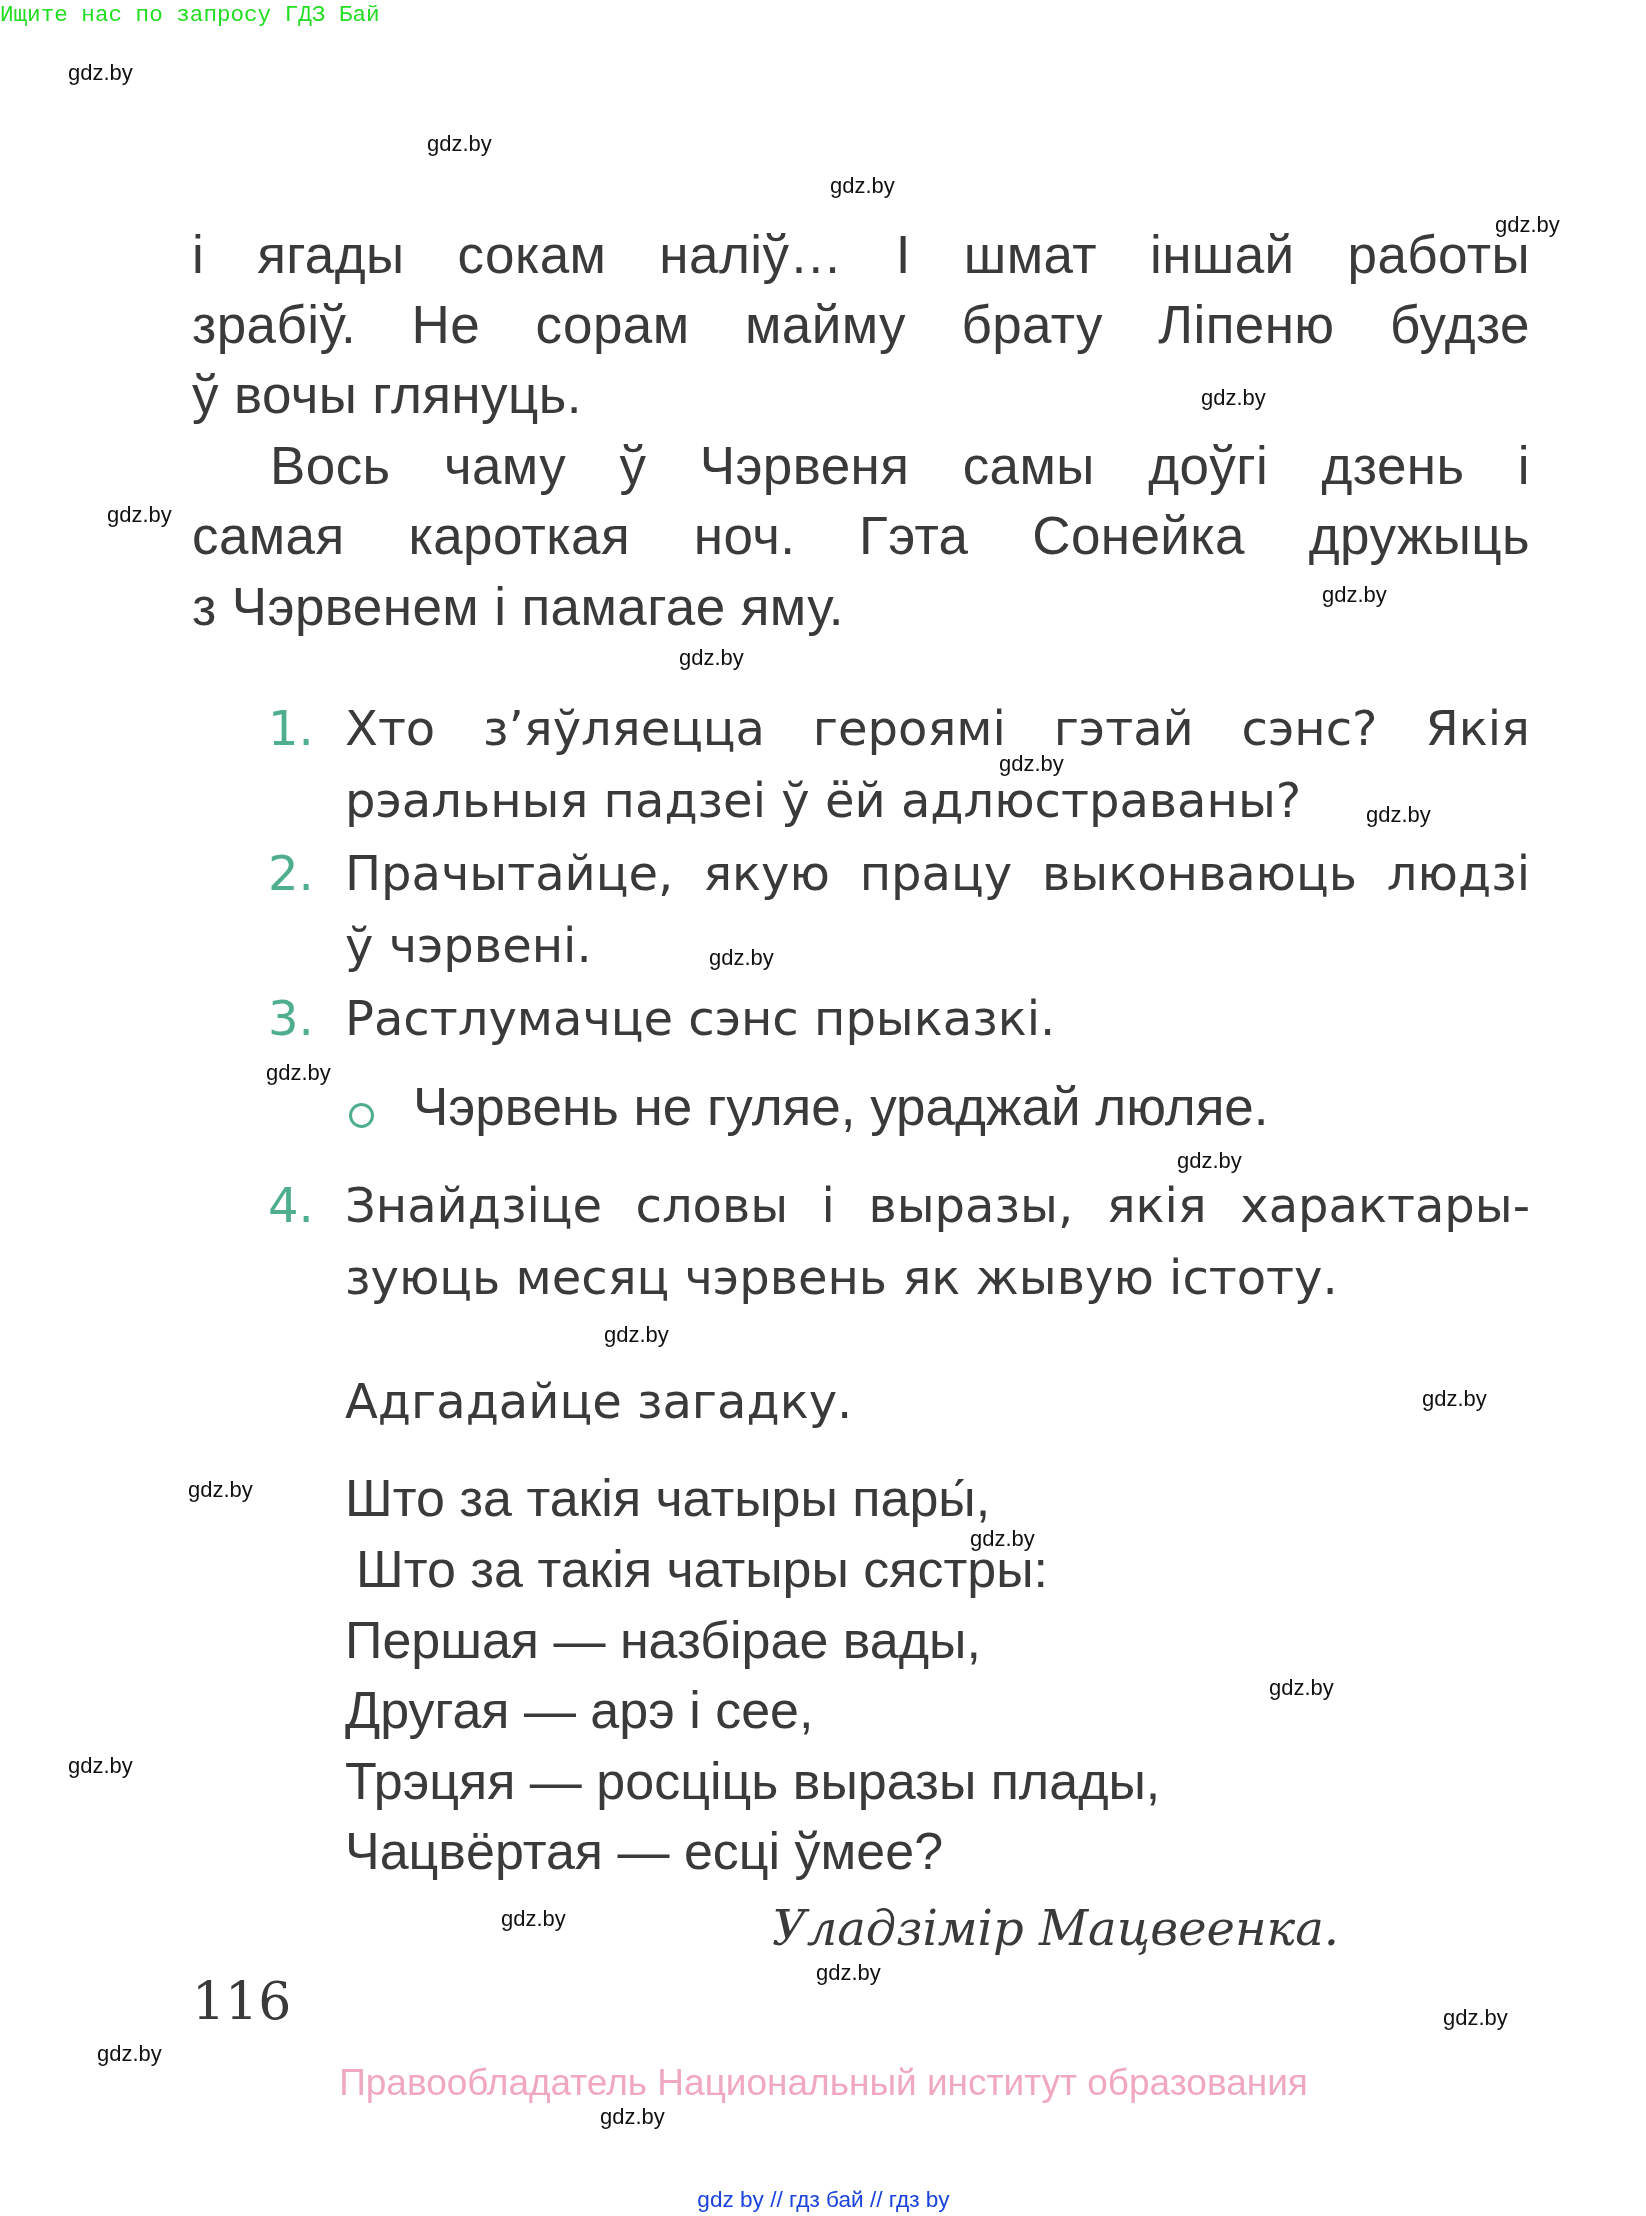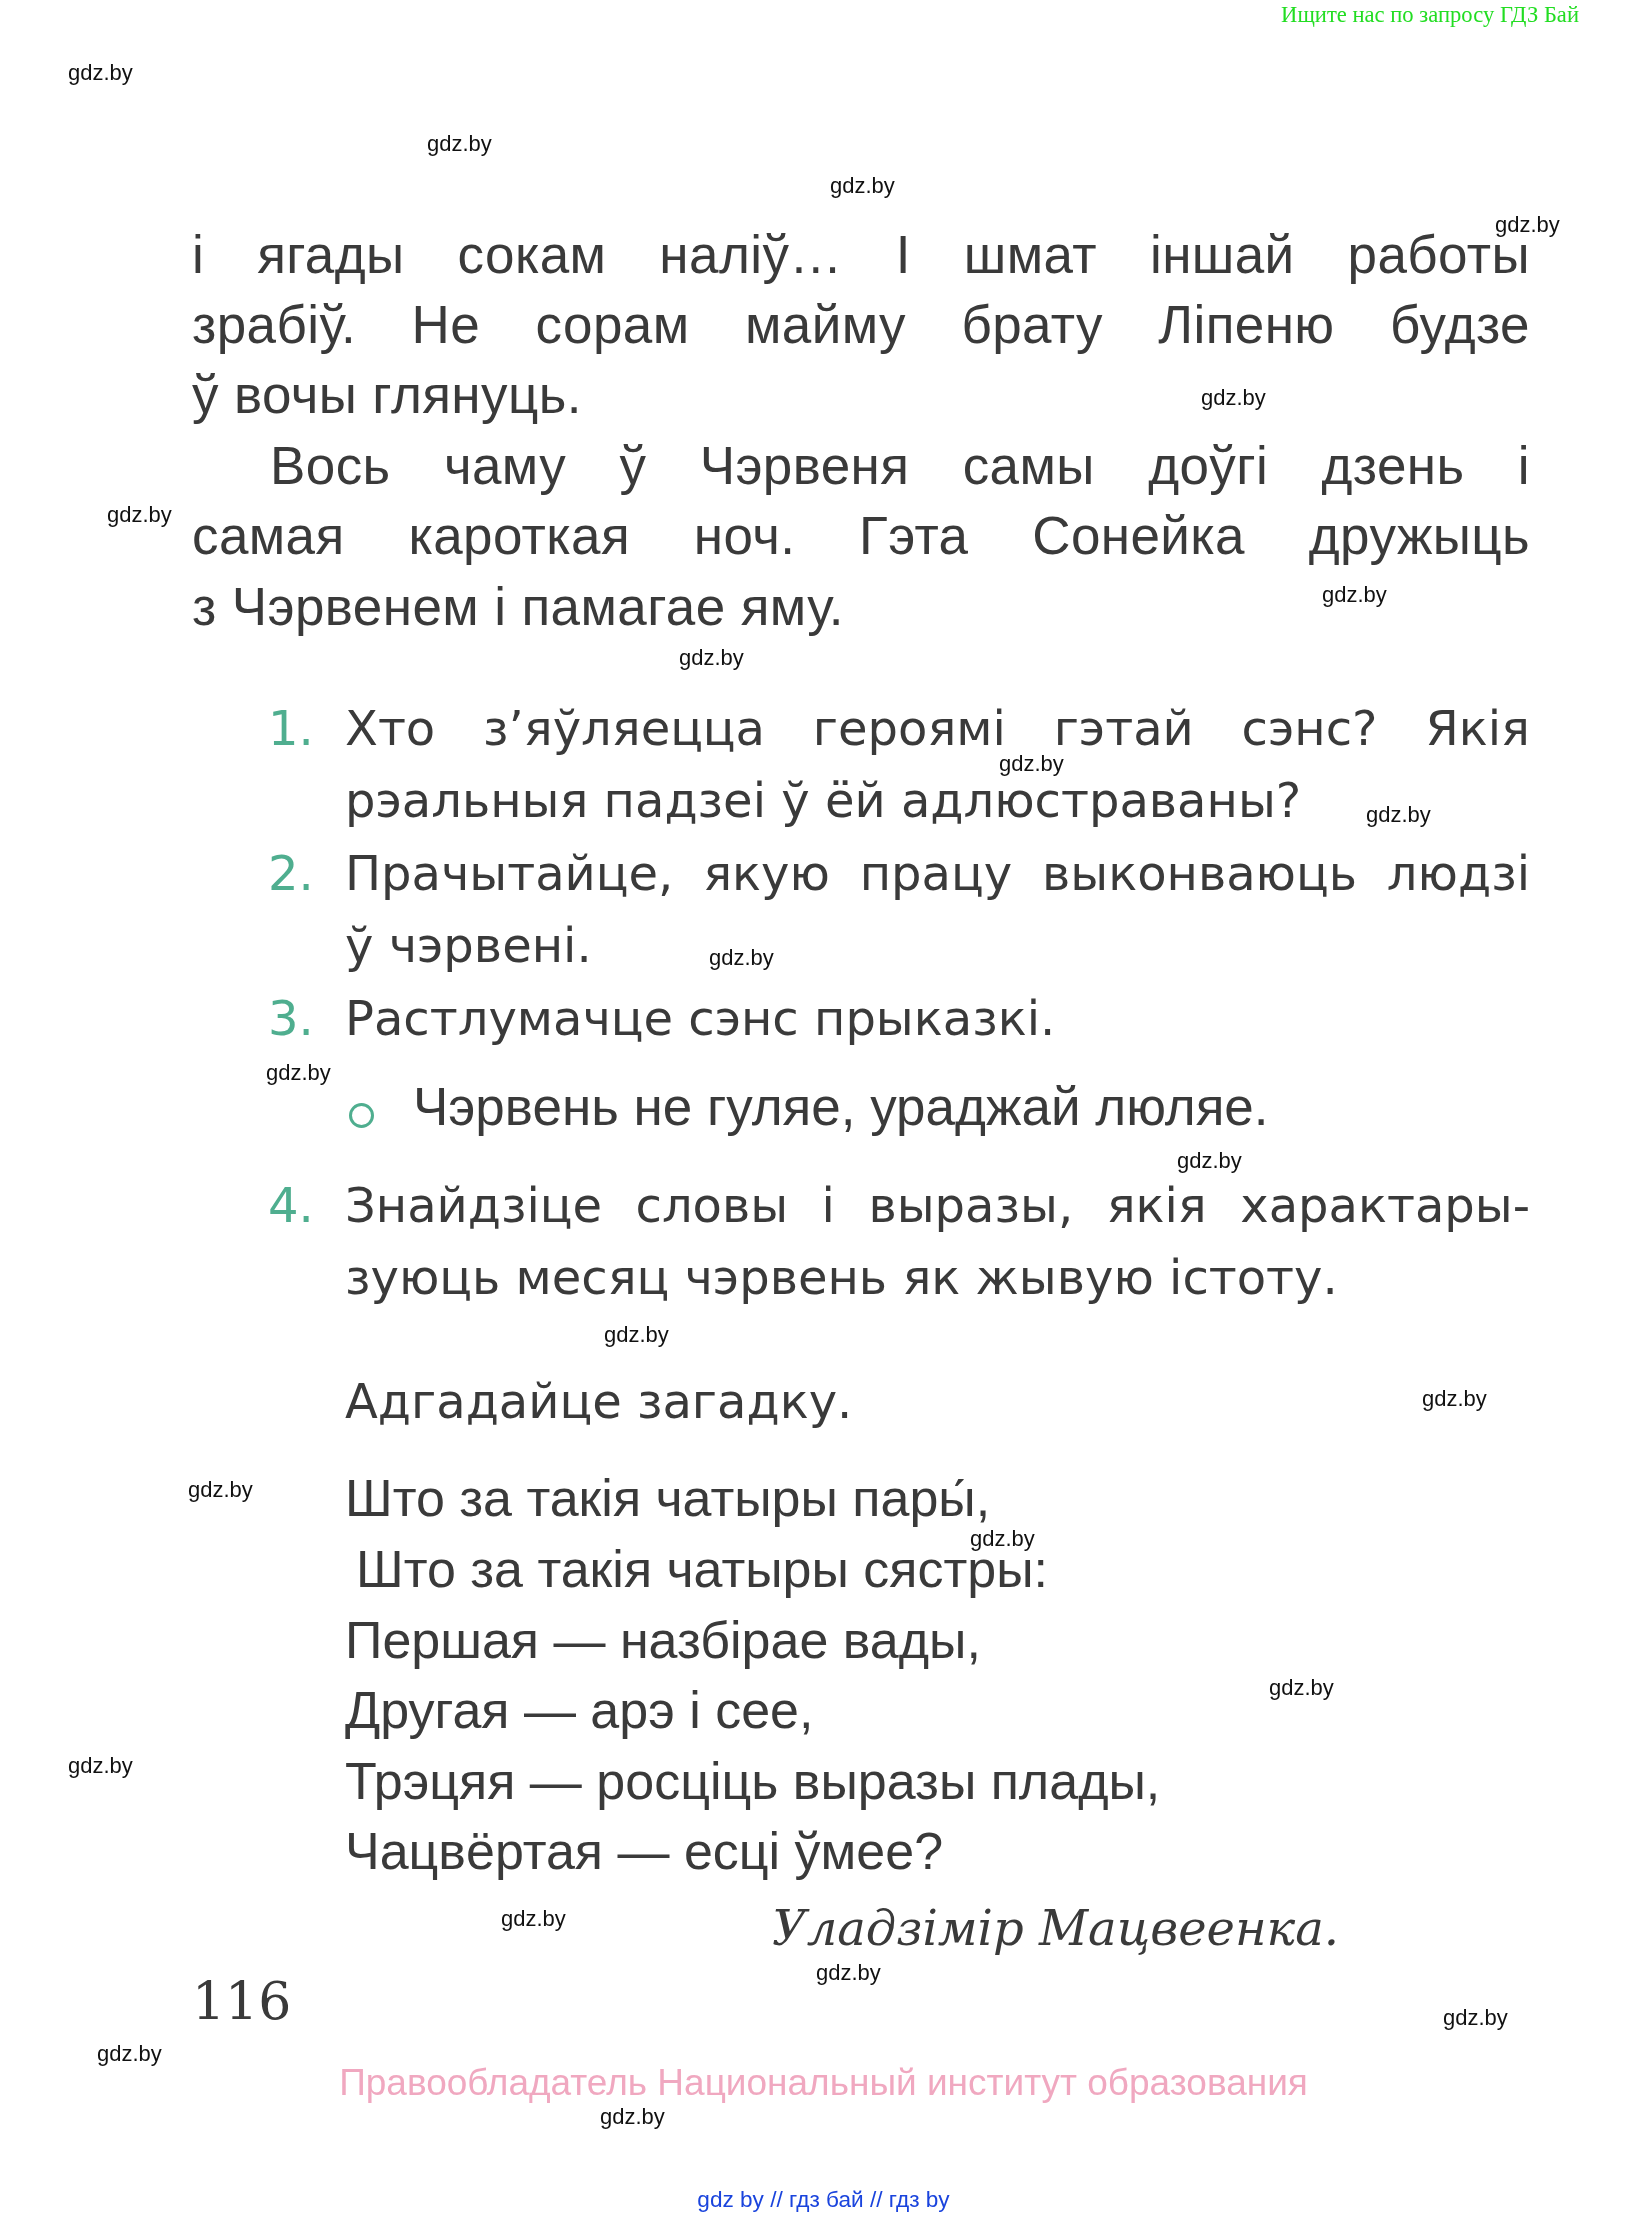--- a/index.html
+++ b/index.html
@@ -1,20 +1,20 @@
 <!DOCTYPE html>
 <html style="font-size:13px"><head>
 <meta charset="utf-8">
 <style>
   html, body { margin:0; padding:0; background:#ffffff; }
   body { width:1647px; height:2216px; position:relative; overflow:hidden; }
   .abs { position:absolute; white-space:nowrap; }
   .serif { font-family:Liberation Sans, sans-serif; color:#3a3a3a; }
   .wm { position:absolute; font-family:"Liberation Sans", sans-serif; font-size:22px; color:#111; white-space:nowrap; }
-  .top-banner { position:absolute; left:0; width:1579px; top:1.6px; text-align:right; font-family:Liberation Serif, serif; font-size:22.6px; color:#22dd22; }
+  .top-banner { position:absolute; left:0; width:1579px; top:1.6px; text-align:left; font-family:Liberation Mono, monospace; font-size:22.6px; color:#22dd22; }
   .body-line { font-size:53px; letter-spacing:0.4px; }
   .justify { width:1338px; text-align:justify; text-align-last:justify; }
   .q-num { position:absolute; font-family:"DejaVu Sans", sans-serif; font-size:48px; color:#4fae8f; }
   .q-line { position:absolute; font-family:"DejaVu Sans", sans-serif; font-size:48px; color:#3a3a3a; white-space:nowrap; }
   .q-just { width:1185px; text-align:justify; text-align-last:justify; }
   .bullet { position:absolute; width:19.3px; height:19.3px; border:3.2px solid #4fae8f; border-radius:50%; }
   .poem { font-size:52px; }
   .author { font-family:"DejaVu Serif", serif; font-style:italic; font-size:48px; color:#3a3a3a; }
   .pageno { font-family:"DejaVu Serif", serif; font-size:52px; color:#3a3a3a; }
   .rights { position:absolute; left:0; width:1647px; text-align:center; font-family:"Liberation Sans", sans-serif; font-size:37px; color:#f0a8c0; }

